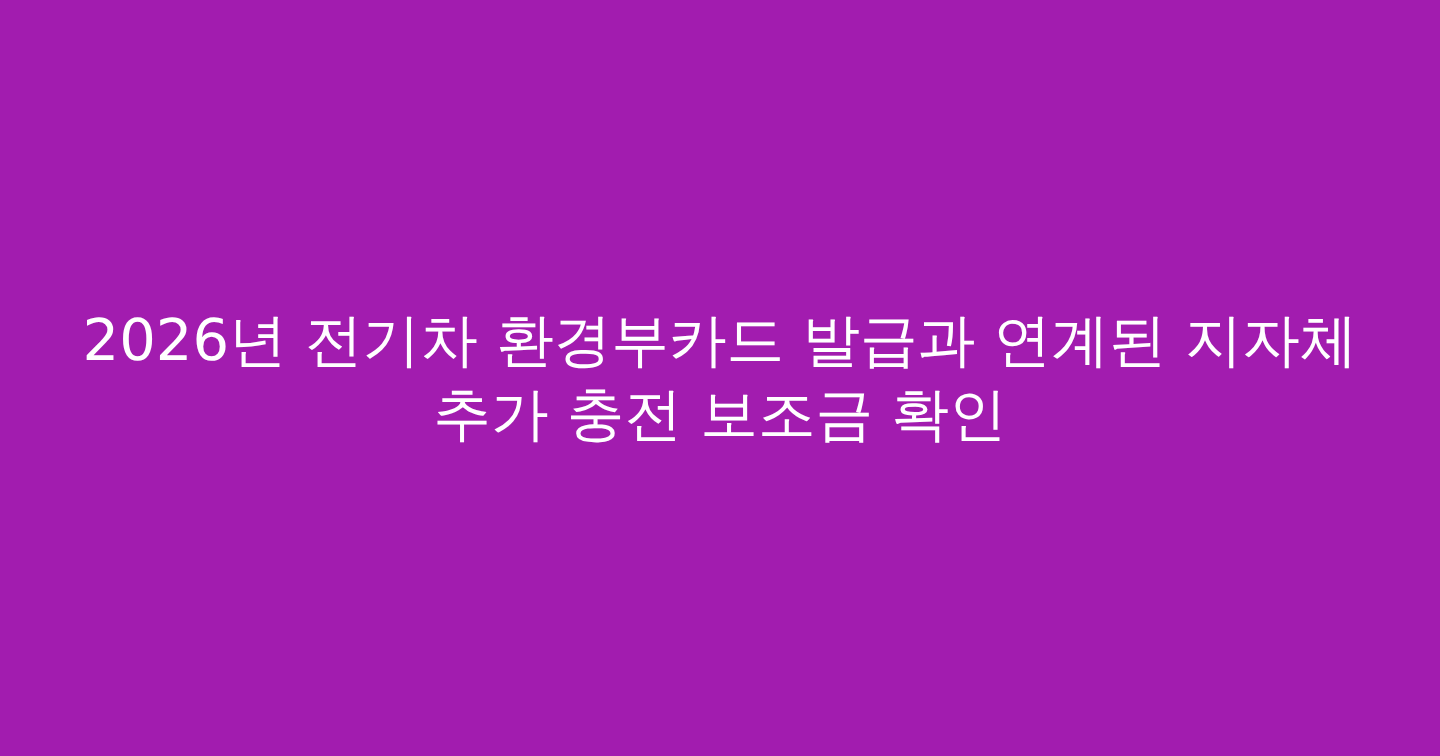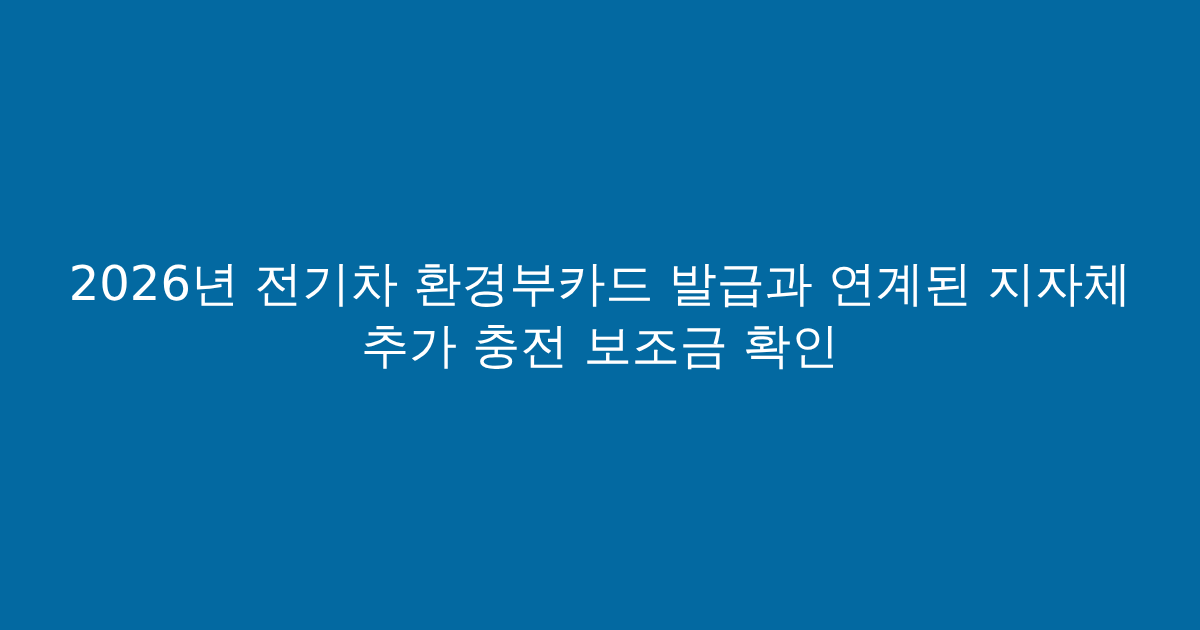--- a/index.html
+++ b/index.html
@@ -46,17 +46,17 @@
     letter-spacing: 0px;
     text-align: center;
     word-break: keep-all;
     white-space: pre-wrap;
     text-rendering: geometricPrecision;
   }
 </style>
 </head>
 <body>
 
-<div class="og-card" style="background-color: #0369a1; align-items: center;">
+<div class="og-card" style="background-color: #a21caf; align-items: center;">
   <div class="card-inner">
     <h1 class="card-title" style="color: rgb(255, 255, 255);">2026년 전기차 환경부카드 발급과 연계된 지자체 추가 충전 보조금 확인</h1>
   </div>
 </div>
 
 </body></html>

